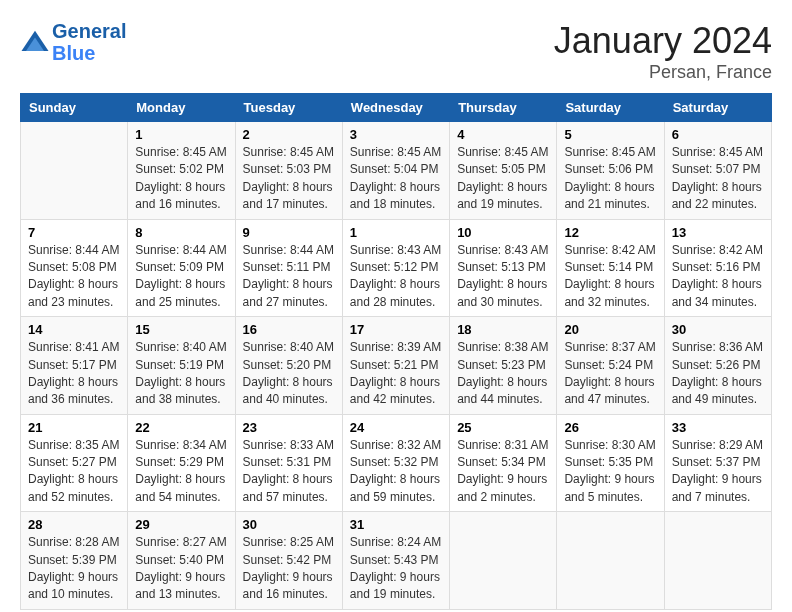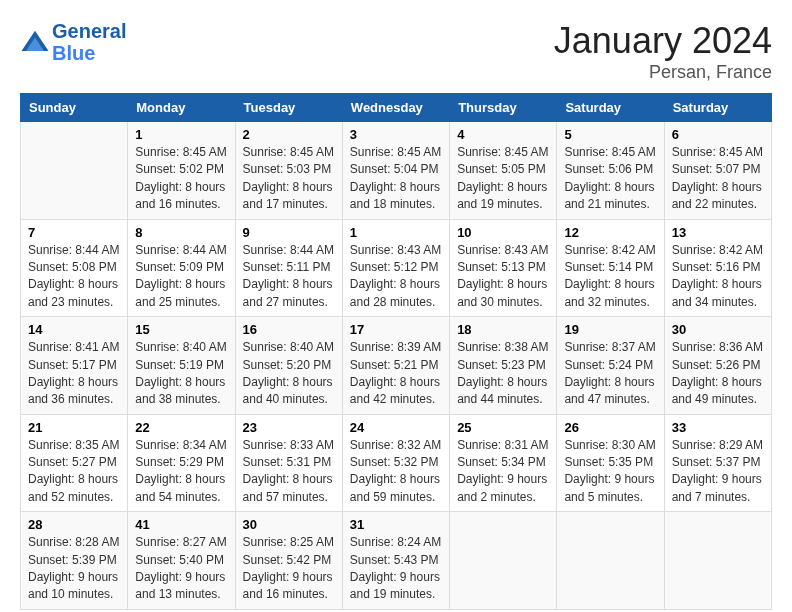--- a/index.html
+++ b/index.html
@@ -184,21 +184,21 @@
         </td>
         <td>
           <div class="day-num">17</div>
           <div class="day-detail">Sunrise: 8:39 AM<br>Sunset: 5:21 PM<br>Daylight: 8 hours and 42 minutes.</div>
         </td>
         <td>
           <div class="day-num">18</div>
           <div class="day-detail">Sunrise: 8:38 AM<br>Sunset: 5:23 PM<br>Daylight: 8 hours and 44 minutes.</div>
         </td>
         <td>
-          <div class="day-num">19</div>
+          <div class="day-num">20</div>
           <div class="day-detail">Sunrise: 8:37 AM<br>Sunset: 5:24 PM<br>Daylight: 8 hours and 47 minutes.</div>
         </td>
         <td>
           <div class="day-num">30</div>
           <div class="day-detail">Sunrise: 8:36 AM<br>Sunset: 5:26 PM<br>Daylight: 8 hours and 49 minutes.</div>
         </td>
       </tr>
       <tr>
         <td>
           <div class="day-num">21</div>
@@ -228,21 +228,21 @@
           <div class="day-num">33</div>
           <div class="day-detail">Sunrise: 8:29 AM<br>Sunset: 5:37 PM<br>Daylight: 9 hours and 7 minutes.</div>
         </td>
       </tr>
       <tr>
         <td>
           <div class="day-num">28</div>
           <div class="day-detail">Sunrise: 8:28 AM<br>Sunset: 5:39 PM<br>Daylight: 9 hours and 10 minutes.</div>
         </td>
         <td>
-          <div class="day-num">41</div>
+          <div class="day-num">29</div>
           <div class="day-detail">Sunrise: 8:27 AM<br>Sunset: 5:40 PM<br>Daylight: 9 hours and 13 minutes.</div>
         </td>
         <td>
           <div class="day-num">30</div>
           <div class="day-detail">Sunrise: 8:25 AM<br>Sunset: 5:42 PM<br>Daylight: 9 hours and 16 minutes.</div>
         </td>
         <td>
           <div class="day-num">31</div>
           <div class="day-detail">Sunrise: 8:24 AM<br>Sunset: 5:43 PM<br>Daylight: 9 hours and 19 minutes.</div>
         </td>

